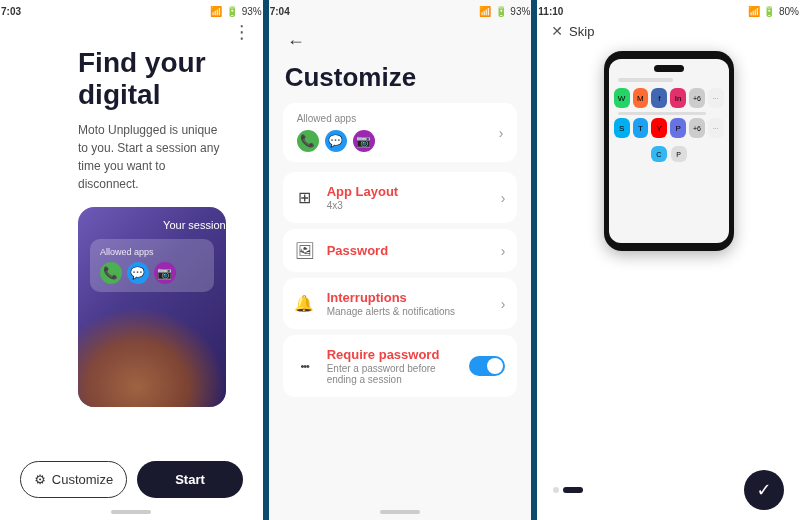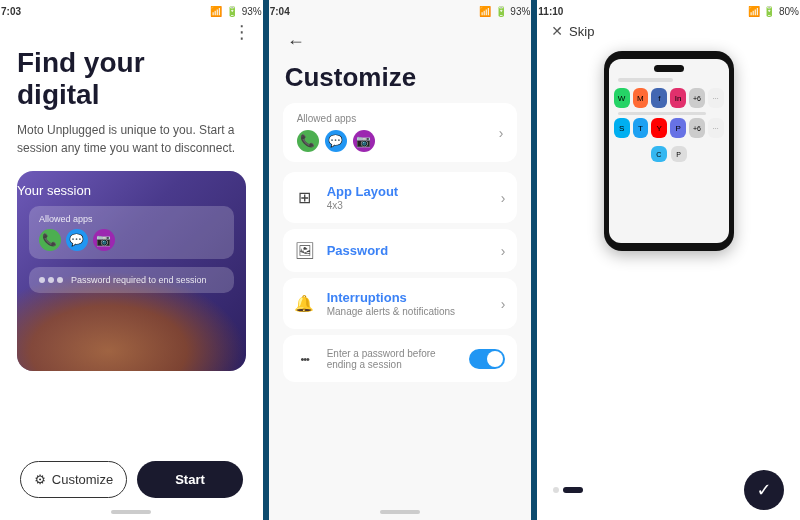--- a/index.html
+++ b/index.html
@@ -40,21 +40,21 @@
     .status-right { display: flex; align-items: center; gap: 3px; font-size: 10px; }
 
     
     #panel1 { padding: 0; }
     .p1-header {
       display: flex;
       justify-content: flex-end;
       padding: 0 12px 4px;
     }
     .dots-menu { font-size: 18px; color: #555; cursor: pointer; }
-    .p1-content { padding: 0 17px; flex: 1; }
+    .p1-content { padding: 0 37px; flex: 1; margin-left: 41px; }
     .p1-title {
       font-size: 28px;
       font-weight: 800;
       color: #1a1a2e;
       line-height: 1.15;
       margin-bottom: 10px;
     }
     .p1-subtitle {
       font-size: 12px;
       color: #555;
@@ -69,23 +69,23 @@
       background: linear-gradient(135deg, #6e5ab8 0%, #4a3a8c 40%, #2d2060 100%);
     }
     .session-blur-bg {
       position: absolute;
       bottom: 0; left: 0; right: 0; height: 100px;
       background: radial-gradient(ellipse at 40% 80%, #c97a2a 0%, #9b4f1a 40%, transparent 70%);
       opacity: 0.7;
     }
     .session-title {
       color: #fff;
-      font-size: 13px;
+      font-size: 11px;
       font-weight: 500;
-      text-align: left;
+      text-align: right;
       padding: 12px 0 8px;
     }
     .session-inner { padding: 0 12px; position: relative; z-index: 2; }
     .session-section {
       background: rgba(255,255,255,0.2);
       border-radius: 10px;
       padding: 8px 10px;
       margin-bottom: 8px;
     }
     .session-section-label {
@@ -196,21 +196,21 @@
       border-radius: 12px;
       margin-bottom: 6px;
       padding: 12px 12px;
       display: flex;
       align-items: center;
       gap: 12px;
       cursor: pointer;
     }
     .menu-item-icon { font-size: 16px; color: #444; width: 20px; text-align: center; }
     .menu-item-content { flex: 1; }
-    .menu-item-title { font-size: 13px; font-weight: 600; color: #3b82f6; }
+    .menu-item-title { font-size: 13px; font-weight: 600; color: #ef4444; }
     .menu-item-subtitle { font-size: 10px; color: #888; margin-top: 1px; }
     
     .toggle {
       width: 36px; height: 20px;
       background: #2196F3;
       border-radius: 10px;
       position: relative;
       cursor: pointer;
     }
     .toggle::after {
@@ -349,28 +349,20 @@
       <div class="session-title">Your session</div>
       <div class="session-inner">
         <div class="session-section">
           <div class="session-section-label">Allowed apps</div>
           <div class="app-icons-row">
             <div class="app-icon-circle icon-phone">📞</div>
             <div class="app-icon-circle icon-msg">💬</div>
             <div class="app-icon-circle icon-cam">📷</div>
           </div>
         </div>
-        <div class="password-section">
-          <div class="password-dots">
-            <div class="pwd-dot"></div>
-            <div class="pwd-dot"></div>
-            <div class="pwd-dot"></div>
-          </div>
-          <span class="pwd-text">Password required to end session</span>
-        </div>
       </div>
     </div>
   </div>
   <div class="p1-footer">
     <button class="btn-customize">
       <span>⚙</span>
       <span>Customize</span>
     </button>
     <button class="btn-start">Start</button>
   </div>
@@ -421,20 +413,21 @@
       <span class="menu-item-icon">🔔</span>
       <div class="menu-item-content">
         <div class="menu-item-title">Interruptions</div>
         <div class="menu-item-subtitle">Manage alerts &amp; notifications</div>
       </div>
       <span class="chevron-right">›</span>
     </div>
     <div class="menu-item">
       <span class="menu-item-icon" style="font-size:11px;letter-spacing:-1px;">•••</span>
       <div class="menu-item-content">
+        <div class="menu-item-title">Require password</div>
         <div class="menu-item-subtitle">Enter a password before ending a session</div>
       </div>
       <div class="toggle"></div>
     </div>
   </div>
   <div class="home-indicator"></div>
 </div>
 
 <div class="panel" id="panel3" style="position:relative;">
   <div class="status-bar">

